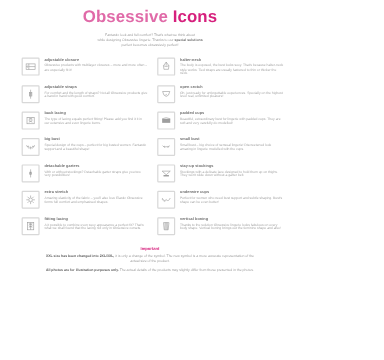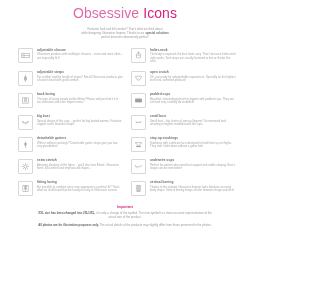--- a/index.html
+++ b/index.html
@@ -14,22 +14,22 @@
 
   
   .title{
     text-align:center;
     font-size:14px;
     line-height:15px;
     margin:6px 0 0 0;
     letter-spacing:0.1px;
     white-space:nowrap;
   }
-  .title .t1{color:#e06aa8;font-weight:400;}
-  .title .t2{color:#d6207d;font-weight:400;}
+  .title .t1{color:#e06aa8;font-weight:700;}
+  .title .t2{color:#d6207d;font-weight:700;}
 
   .intro{
     margin:6px auto 0 auto;
     width:166px;
     text-align:center;
     font-size:2.9px;
     line-height:4.2px;
     color:#9b9b9b;
   }
   .intro b{color:#6f6f6f;font-weight:700;}

